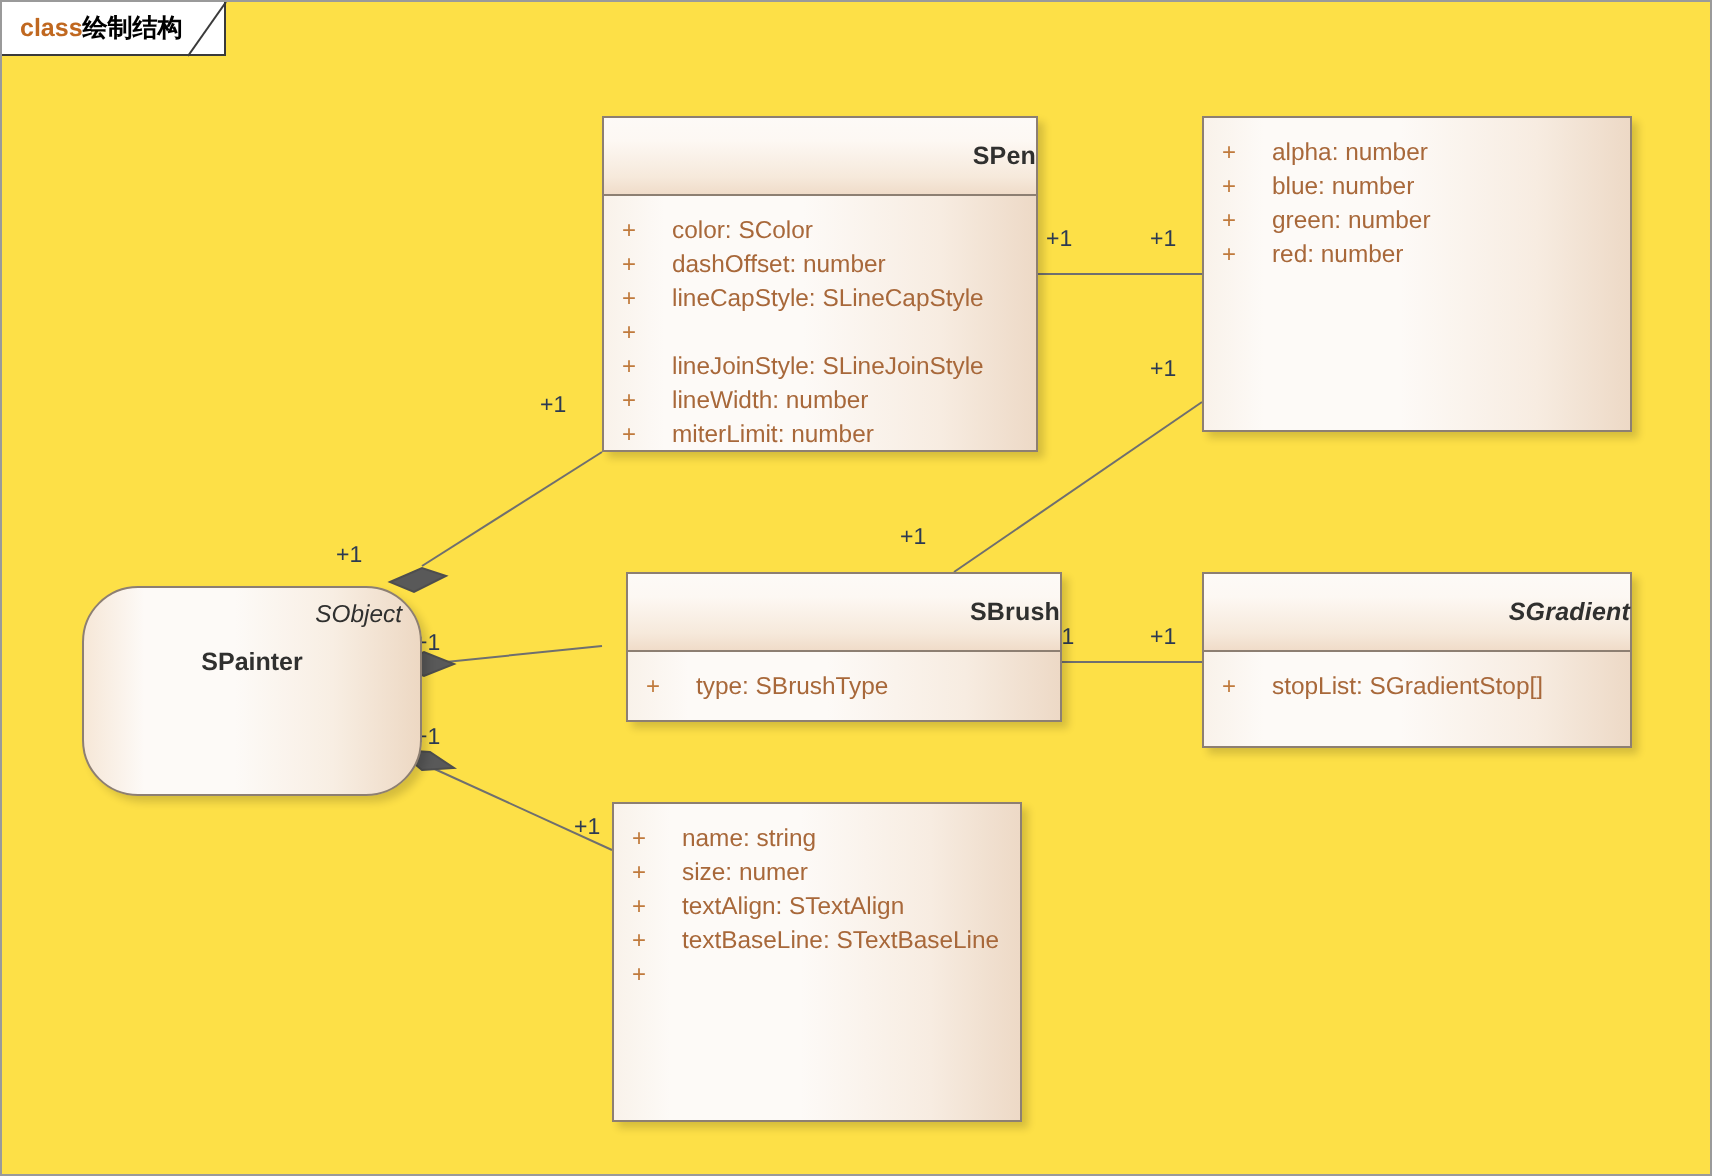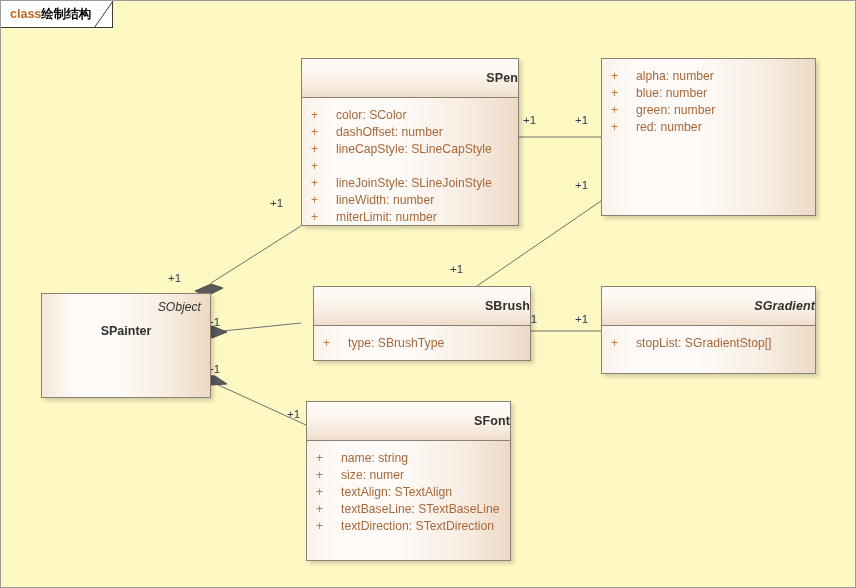--- a/index.html
+++ b/index.html
@@ -7,21 +7,21 @@
     padding: 0;
     background: #ffffff;
   }
   body {
     font-family: "Liberation Sans", "DejaVu Sans", sans-serif;
   }
   #canvas {
     position: relative;
     width: 856px;
     height: 588px;
-    background: #fef9c3;
+    background: #fde047;
     border: 1px solid #9a9a9a;
     box-sizing: border-box;
     overflow: hidden;
   }
 
   
   .frame-tab {
     position: absolute;
     left: 0px;
     top: 0px;
@@ -198,21 +198,21 @@
   <div class="mult" style="left:286px; top:407px;">+1</div>
 
   <div class="mult" style="left:522px; top:113px;">+1</div>
   <div class="mult" style="left:574px; top:113px;">+1</div>
 
   <div class="mult" style="left:449px; top:262px;">+1</div>
   <div class="mult" style="left:574px; top:178px;">+1</div>
 
   <div class="mult" style="left:574px; top:312px;">+1</div>
 
-  <div class="cls-plain" style="left:40px; top:292px; width:170px; height:105px;">
+  <div class="cls-plain" style="left:40px; top:292px; width:170px; height:105px;border-radius:28px;">
     <div class="painter-parent">SObject</div>
     <div class="painter-name">SPainter</div>
   </div>
 
   <div class="cls" style="left:300px; top:57px; width:218px; height:168px;">
     <div class="cls-header">
       <span class="cls-title">SPen</span>
     </div>
     <div class="cls-body">
       <div class="attr-row">
@@ -284,40 +284,36 @@
     </div>
     <div class="cls-body">
       <div class="attr-row">
         <span class="attr-vis">+</span>
         <span class="attr-text">stopList: SGradientStop[]</span>
       </div>
     </div>
   </div>
 
   <div class="cls" style="left:305px; top:400px; width:205px; height:160px;">
-    <div class="cls-header">
-      <span class="cls-title">SFont</span>
-    </div>
     <div class="cls-body">
       <div class="attr-row">
         <span class="attr-vis">+</span>
         <span class="attr-text">name: string</span>
       </div>
       <div class="attr-row">
         <span class="attr-vis">+</span>
         <span class="attr-text">size: numer</span>
       </div>
       <div class="attr-row">
         <span class="attr-vis">+</span>
         <span class="attr-text">textAlign: STextAlign</span>
       </div>
       <div class="attr-row">
         <span class="attr-vis">+</span>
         <span class="attr-text">textBaseLine: STextBaseLine</span>
       </div>
       <div class="attr-row">
         <span class="attr-vis">+</span>
-        <span class="attr-text">textDirection: STextDirection</span>
       </div>
     </div>
   </div>
 
 </div>
 
 </body></html>

